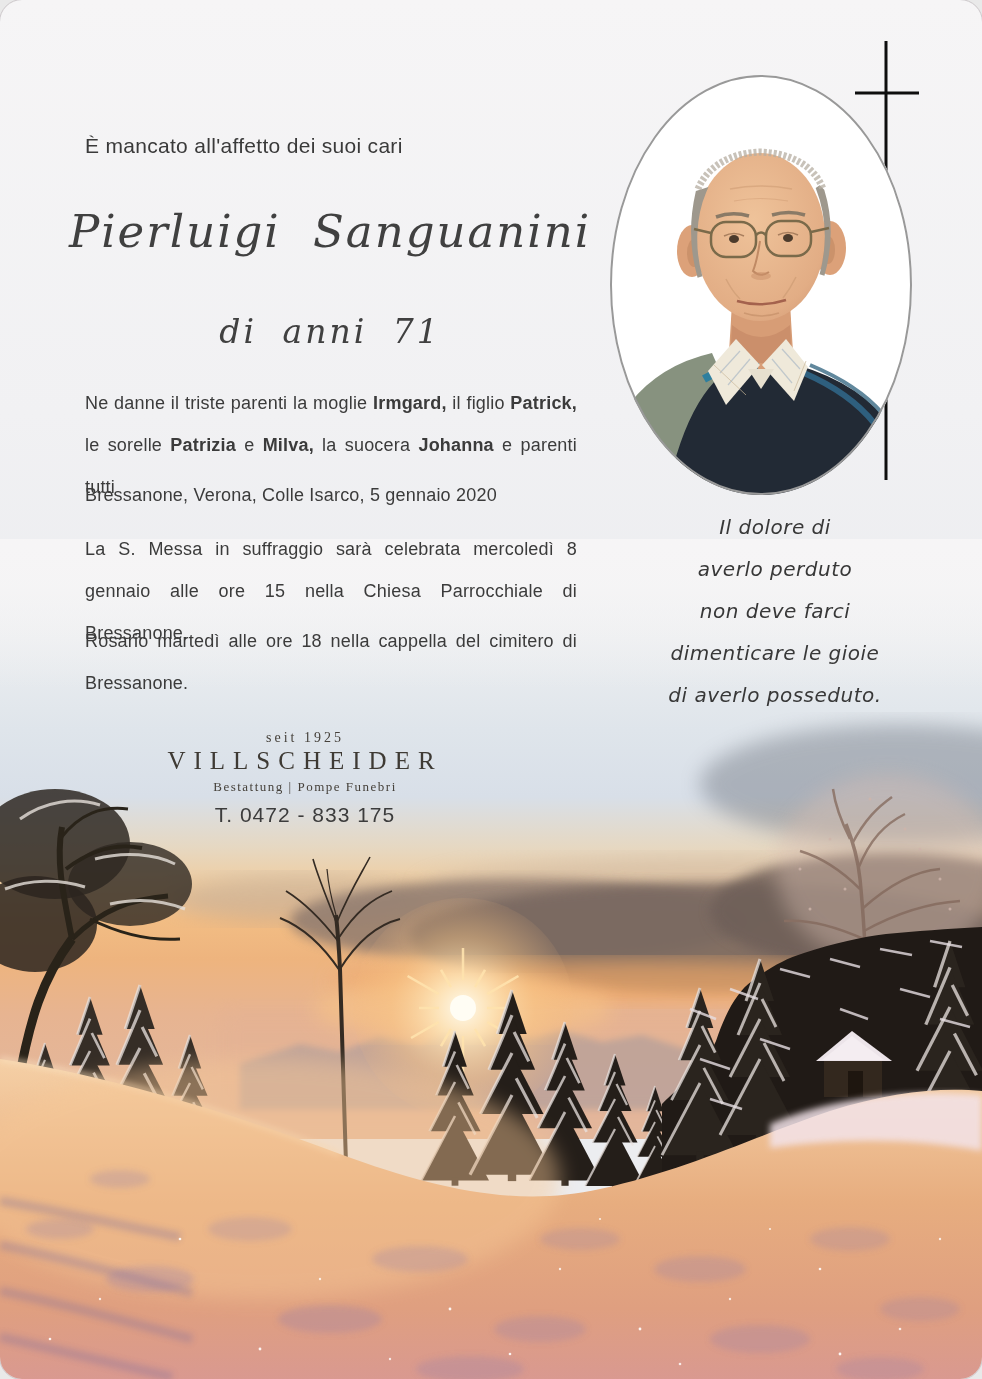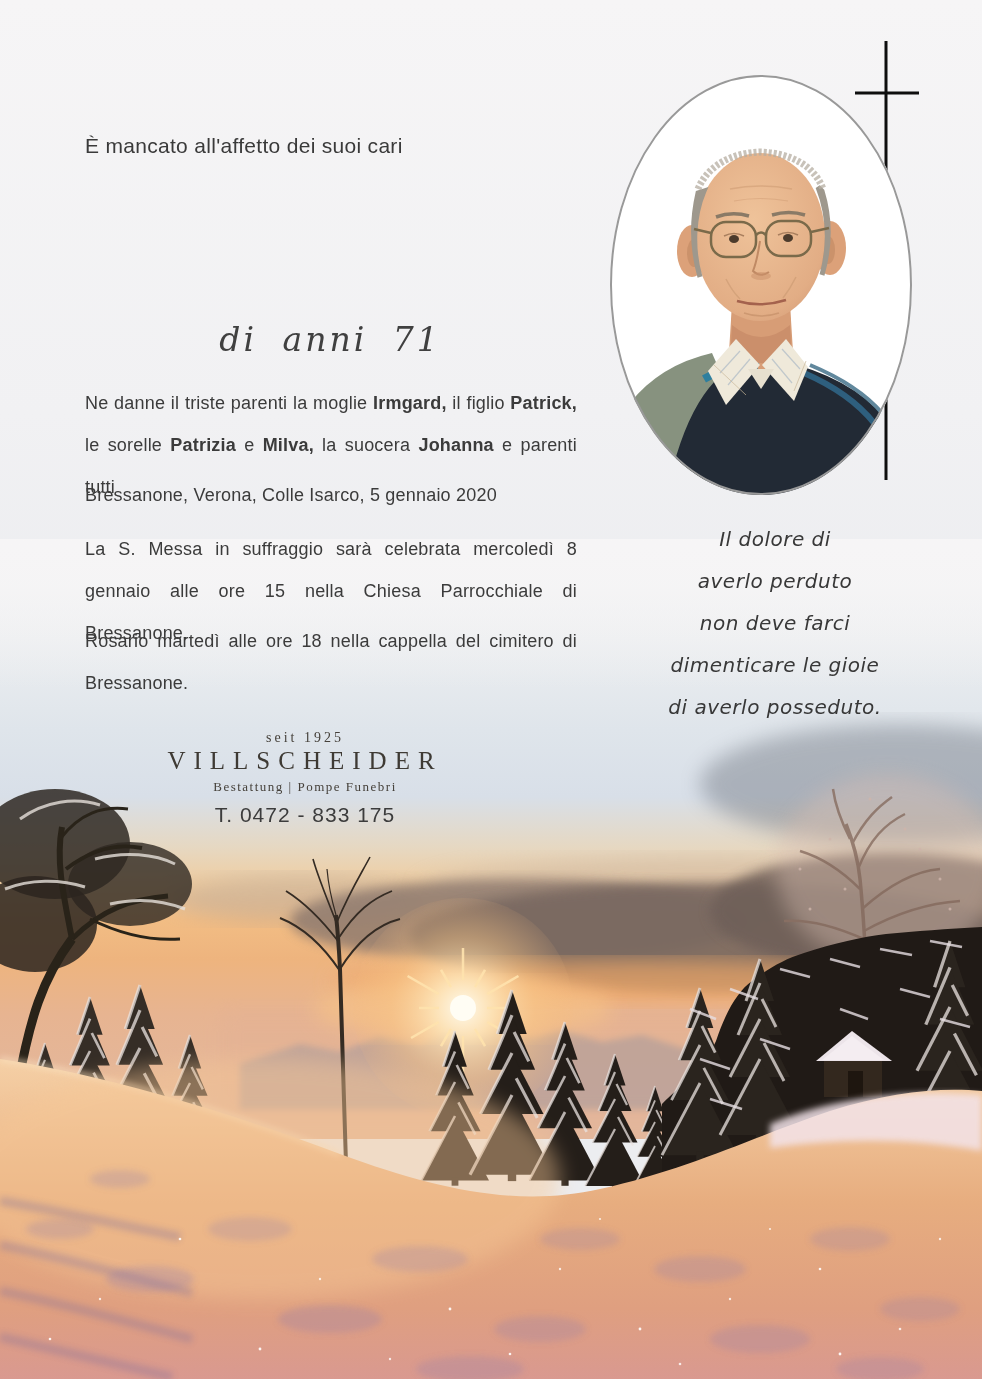--- a/index.html
+++ b/index.html
@@ -1,52 +1,52 @@
 <!DOCTYPE html>
 <html><head>
 <meta charset="utf-8">
 <style>
   html,body{margin:0;padding:0;background:#e9e9e9;}
   .page{
     position:relative; width:982px; height:1379px; margin:0 auto;
     background:linear-gradient(180deg,#f6f5f6 0%,#f1f1f3 30%,#ecedf0 45%);
     overflow:hidden; outline:1px solid #cfcacd;
-    font-family:"Liberation Sans", sans-serif; color:#3d3d3d;
+    font-family:"Liberation Sans", sans-serif; color:#3d3d3d;border-radius:22px;
   }
   .abs{position:absolute;}
   
   .intro{ left:85px; top:134px; font-size:21px; font-weight:300; letter-spacing:.3px; color:#3a3a3a;}
   .name{
     left:60px; top:205px; width:540px; text-align:center;
     font-family:"DejaVu Serif", serif; font-style:italic; font-weight:500;
     font-size:45px; letter-spacing:2px; word-spacing:16px; color:#404040;
   }
   .ageline{
     left:60px; top:312px; width:540px; text-align:center;
     font-family:"DejaVu Serif", serif; font-style:italic; font-weight:500;
-    font-size:33px; letter-spacing:3px; word-spacing:12px; color:#404040;margin-top:8px;
+    font-size:33px; letter-spacing:3px; word-spacing:12px; color:#404040;
   }
   .para{
     left:85px; width:492px; font-size:18px; font-weight:300; line-height:42px;
     text-align:justify; color:#3b3b3b; letter-spacing:.2px;
   }
   .para .b{font-weight:700;margin-top:6px;}
   .p-ann{top:382px;}
   .p-date{top:474px; text-align:left;}
   .p-mass{top:528px;}
   .p-ros{top:620px;}
   
   .logo{ left:150px; top:698px; width:310px; text-align:center; color:#45403a; z-index:5;margin-top:32px;}
   .logo .since{font-family:"Liberation Serif", serif; font-size:14px; letter-spacing:3px;}
   .logo .fh-name{font-family:"Liberation Serif", serif; font-size:25px; letter-spacing:8px; margin-top:1px; color:#3e3a34; font-weight:400;}
   .logo .tagline{font-family:"Liberation Serif", serif; font-size:13px; letter-spacing:1.5px; margin-top:4px;}
   .logo .phone{font-family:"Liberation Sans", sans-serif; font-size:21px; font-weight:300; letter-spacing:1px; margin-top:8px; color:#3c3c3c;}
   
   .quote{
-    left:635px; top:518px; width:280px; text-align:center; z-index:5;
+    left:635px; top:506px; width:280px; text-align:center; z-index:5;
     font-family:"DejaVu Sans", sans-serif; font-style:italic;
     font-size:20px; line-height:42px; color:#383838; letter-spacing:.5px;
   }
   
   .landscape{left:0; top:539px; z-index:1;}
   .cross{left:0; top:0; z-index:2;}
   .portrait{left:608px; top:73px; z-index:3;}
   .txt{z-index:4;}
 </style>
 </head>
@@ -375,20 +375,21 @@
       <path d="M136,240 Q153,246 171,240" stroke="#c08a64" stroke-width="1.5" fill="none" opacity=".6"></path>
       <path d="M118,206 Q124,218 132,226" stroke="#c99a72" stroke-width="1.5" fill="none" opacity=".6"></path>
       <path d="M188,204 Q182,216 175,225" stroke="#c99a72" stroke-width="1.5" fill="none" opacity=".6"></path>
     </g>
 
     <ellipse cx="153" cy="212" rx="150" ry="209" fill="none" stroke="#999999" stroke-width="2"></ellipse>
   </svg>
 
   <div class="abs txt intro">È mancato all'affetto dei suoi cari</div>
 
+  <div class="abs txt name">Pierluigi Sanguanini</div>
 
   <div class="abs txt ageline">di anni 71</div>
 
   <div class="abs txt para p-ann"><span>Ne danne il triste parenti la moglie </span><span class="b">Irmgard,</span><span> il figlio </span><span class="b">Patrick,</span><span> le sorelle </span><span class="b">Patrizia</span><span> e </span><span class="b">Milva,</span><span> la suocera </span><span class="b">Johanna</span><span> e parenti tutti</span></div>
 
   <div class="abs txt para p-date">Bressanone, Verona, Colle Isarco, 5 gennaio 2020</div>
 
   <div class="abs txt para p-mass">La S. Messa in suffraggio sarà celebrata mercoledì 8 gennaio alle ore 15 nella Chiesa Parrocchiale di Bressanone.</div>
 
   <div class="abs txt para p-ros">Rosario martedì alle ore 18 nella cappella del cimitero di Bressanone.</div>

